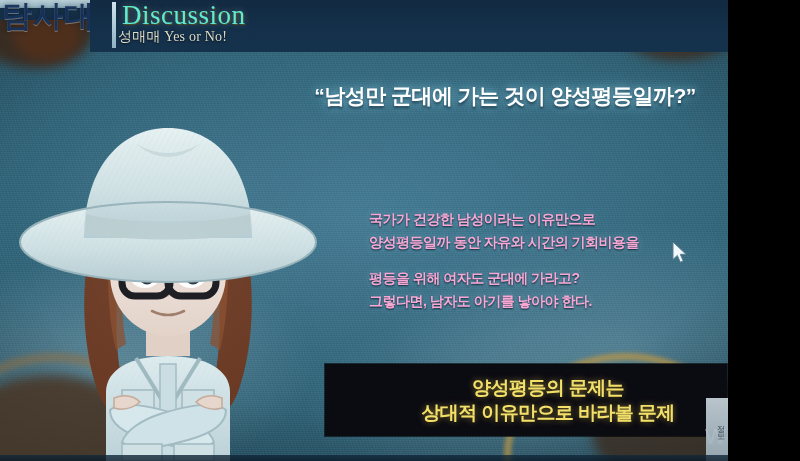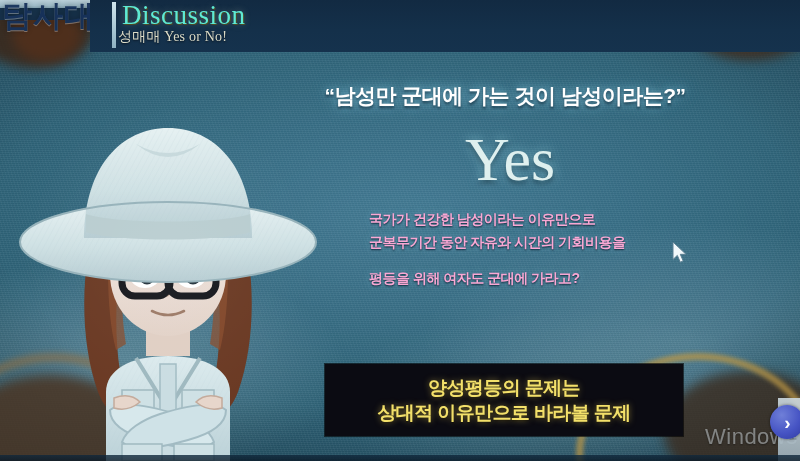--- a/index.html
+++ b/index.html
@@ -3,21 +3,21 @@
 <meta charset="utf-8">
 <title>Discussion slide</title>
 <style>
   html,body{margin:0;padding:0;background:#000;}
   body{
     font-family:"Liberation Sans", sans-serif;
     -webkit-font-smoothing:antialiased;
   }
   #stage{
     position:relative;
-    width:800px;height:461px;
+    width:728px;height:461px;
     overflow:hidden;
     background:#2d6079;
   }
 
   
   .bg-base{
     position:absolute;inset:0;
     background:
       radial-gradient(130% 95% at 52% 46%, #35718c 0%, #2e6277 42%, #255467 70%, #1d4458 100%);
   }
@@ -163,20 +163,21 @@
   .body-block .line{display:block;white-space:nowrap;}
 
   
   .caption-box{
     position:absolute;left:325px;top:364px;width:358px;height:72px;
     background:#0b0b12;
     box-shadow:0 0 0 1px rgba(0,0,0,.6);
     display:flex;flex-direction:column;
     align-items:center;justify-content:center;
     gap:4px;
+    padding-left:44px;
   }
   .caption-line{
     font-family:"Liberation Sans", sans-serif;
     font-weight:700;font-size:19px;line-height:1.12;
     letter-spacing:-0.6px;
     color:#f3e06a;
     text-shadow:0 0 6px rgba(245,215,90,.55), 0 1px 2px rgba(0,0,0,.9);
     white-space:nowrap;
   }
 
@@ -330,31 +331,31 @@
         <path d="M96 306 q16 -6 26 4 q-12 10 -26 6 z" fill="#e7d6cb" stroke="#c4ab9c" stroke-width="1.5"></path>
         <path d="M204 306 q-16 -6 -26 4 q12 10 26 6 z" fill="#e7d6cb" stroke="#c4ab9c" stroke-width="1.5"></path>
 
         <rect x="104" y="352" width="40" height="17" fill="#cfe1e5" stroke="#a0b9c0" stroke-width="1.5"></rect>
         <rect x="156" y="352" width="40" height="17" fill="#cfe1e5" stroke="#a0b9c0" stroke-width="1.5"></rect>
       </g>
     </svg>
     <div class="char-soft"></div>
   </div>
 
-  <div class="question">“남성만 군대에 가는 것이 남성이라는?”</div>
-
-  <div class="answer">Yes</div>
+  <div class="question">“남성만 군대에 가는 것이 양성평등일까?”</div>
+
 
   <div class="body-block">
     <p class="para">
       <span class="line">국가가 건강한 남성이라는 이유만으로</span>
-      <span class="line">군복무기간 동안 자유와 시간의 기회비용을</span>
+      <span class="line">양성평등일까 동안 자유와 시간의 기회비용을</span>
     </p>
     <p class="para">
       <span class="line">평등을 위해 여자도 군대에 가라고?</span>
+      <span class="line">그렇다면, 남자도 아기를 낳아야 한다.</span>
     </p>
   </div>
 
   <div class="caption-box">
     <div class="caption-line">양성평등의 문제는</div>
     <div class="caption-line">상대적 이유만으로 바라볼 문제</div>
   </div>
 
   <div class="watermark">Windows</div>
 

